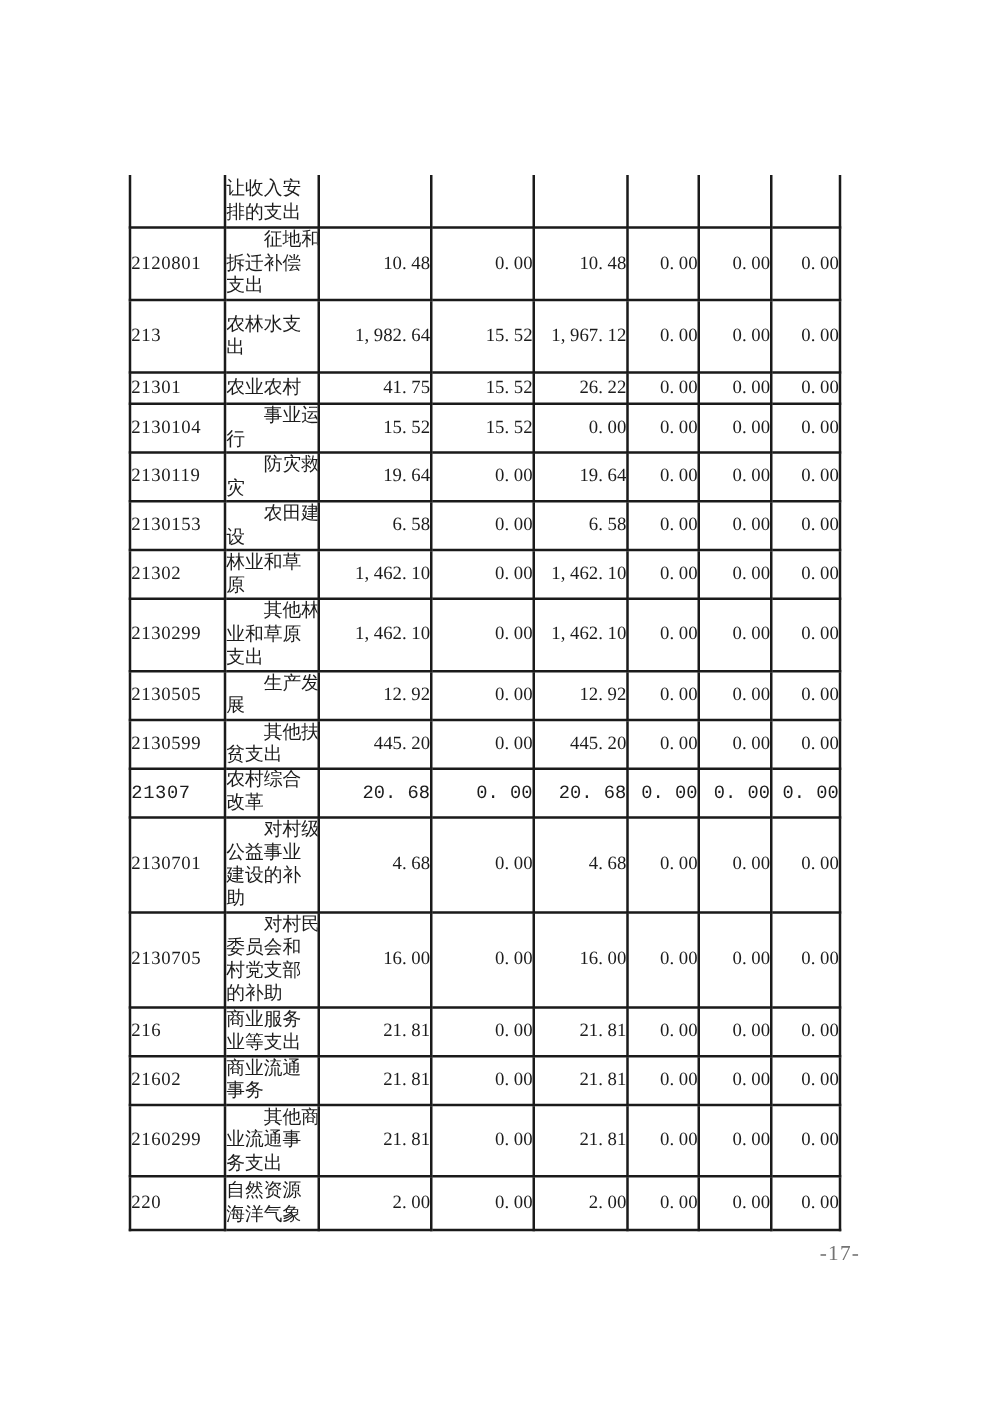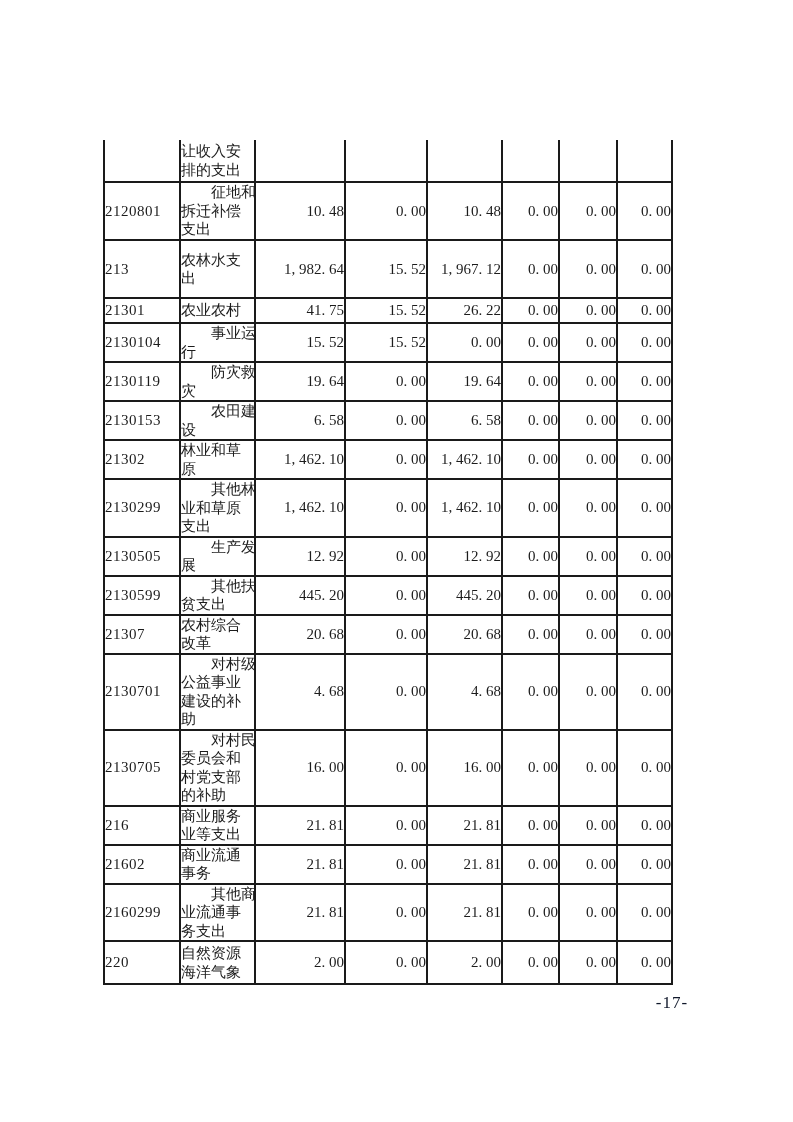--- a/index.html
+++ b/index.html
@@ -54,21 +54,21 @@
     white-space: nowrap;
   }
   .pagenum {
     position: absolute;
     left: 644px;
     top: 993px;
     width: 56px;
     text-align: center;
     font-size: 17px;
     letter-spacing: 1px;
-    color: #0f172a;
+    color: #737373;
   }
 </style>
 </head>
 <body>
 
 <div class="page">
 
   <table class="budget">
     <colgroup>
       <col style="width:76px">
@@ -196,21 +196,21 @@
           <td class="code">2130599</td>
           <td class="name">　　其他扶
 贫支出</td>
           <td class="val">445. 20</td>
           <td class="val">0. 00</td>
           <td class="val">445. 20</td>
           <td class="val">0. 00</td>
           <td class="val">0. 00</td>
           <td class="val">0. 00</td>
         </tr>
-        <tr style="height: 38px;">
+        <tr style="height: 38px; font-family: Liberation Mono, monospace;">
           <td class="code">21307</td>
           <td class="name">农村综合
 改革</td>
           <td class="val">20. 68</td>
           <td class="val">0. 00</td>
           <td class="val">20. 68</td>
           <td class="val">0. 00</td>
           <td class="val">0. 00</td>
           <td class="val">0. 00</td>
         </tr>

